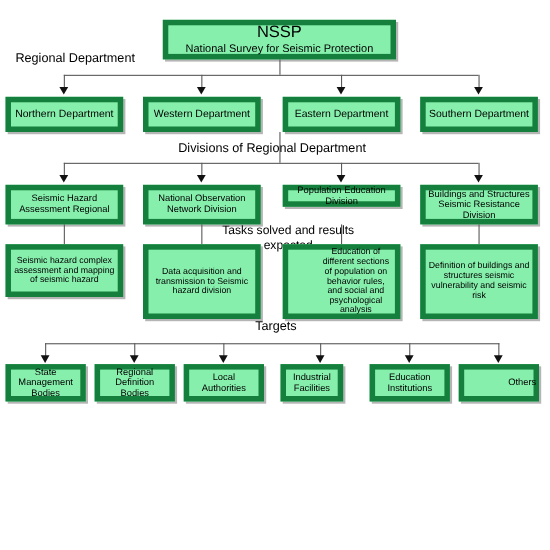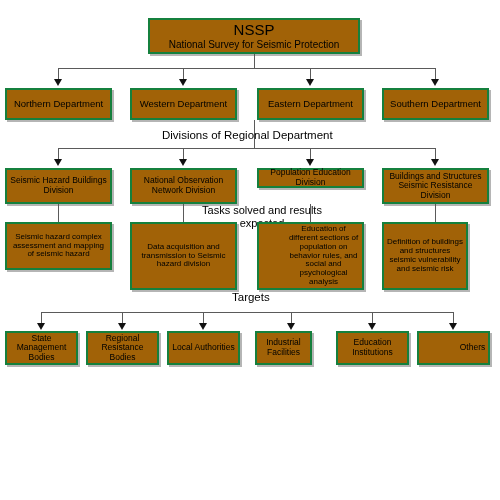--- a/index.html
+++ b/index.html
@@ -15,22 +15,22 @@
     overflow: hidden;
   }
   #diagram {
     position: relative;
     width: 500px;
     height: 500px;
   }
   .box {
     position: absolute;
     box-sizing: border-box;
-    border: 2px solid #15803d;
-    background: #a16207;
+    border: 5px solid #15803d;
+    background: #86efac;
     box-shadow: 2px 2px 0 #b5b5b5;
     display: flex;
     align-items: center;
     justify-content: center;
     text-align: center;
     line-height: 1.12;
     padding: 1px 2px;
   }
   .box .inner {
     width: 100%;
@@ -88,20 +88,21 @@
 
 <div id="diagram">
 
   <div class="box root-box" style="left:148px; top:18px; width:212px; height:36px;">
     <div class="root-title">NSSP</div>
     <div class="root-sub">National Survey for Seismic Protection</div>
   </div>
 
   <div class="vline" style="left:254px; top:54px; height:14px;"></div>
 
+  <div class="lbl" style="left:14px; top:48px;">Regional Department</div>
 
   <div class="hline" style="left:58px; top:68px; width:377px;"></div>
 
   <div class="vline" style="left:58px; top:68px; height:12px;"></div>
   <div class="arrow" style="left:54px; top:79px;"></div>
   <div class="vline" style="left:183px; top:68px; height:12px;"></div>
   <div class="arrow" style="left:179px; top:79px;"></div>
   <div class="vline" style="left:310px; top:68px; height:12px;"></div>
   <div class="arrow" style="left:306px; top:79px;"></div>
   <div class="vline" style="left:435px; top:68px; height:12px;"></div>
@@ -129,21 +130,21 @@
   <div class="vline" style="left:58px; top:148px; height:12px;"></div>
   <div class="arrow" style="left:54px; top:159px;"></div>
   <div class="vline" style="left:183px; top:148px; height:12px;"></div>
   <div class="arrow" style="left:179px; top:159px;"></div>
   <div class="vline" style="left:310px; top:148px; height:12px;"></div>
   <div class="arrow" style="left:306px; top:159px;"></div>
   <div class="vline" style="left:435px; top:148px; height:12px;"></div>
   <div class="arrow" style="left:431px; top:159px;"></div>
 
   <div class="box t85" style="left:5px; top:168px; width:107px; height:36px;">
-    <span class="inner">Seismic Hazard Buildings Division</span>
+    <span class="inner">Seismic Hazard Assessment Regional</span>
   </div>
   <div class="box t85" style="left:130px; top:168px; width:107px; height:36px;">
     <span class="inner">National Observation Network Division</span>
   </div>
   <div class="box t85" style="left:257px; top:168px; width:107px; height:20px;">
     <span class="inner">Population Education Division</span>
   </div>
   <div class="box t85" style="left:382px; top:168px; width:107px; height:36px;">
     <span class="inner">Buildings and Structures Seismic Resistance Division</span>
   </div>
@@ -157,21 +158,21 @@
 
   <div class="box t8" style="left:5px; top:222px; width:107px; height:48px;">
     <span class="inner">Seismic hazard complex assessment and mapping of seismic hazard</span>
   </div>
   <div class="box t8" style="left:130px; top:222px; width:107px; height:68px;">
     <span class="inner">Data acquisition and transmission to Seismic hazard division</span>
   </div>
   <div class="box t8" style="left:257px; top:222px; width:107px; height:68px;padding-left:28px;">
     <span class="inner">Education of different sections of population on behavior rules, and social and psychological analysis</span>
   </div>
-  <div class="box t8" style="left:382px; top:222px; width:86px; height:68px;justify-content:flex-end;">
+  <div class="box t8" style="left:382px; top:222px; width:107px; height:68px;justify-content:flex-end;">
     <span class="inner">Definition of buildings and structures seismic vulnerability and seismic risk</span>
   </div>
 
   <div class="lbl" style="left:232px; top:292px;">Targets</div>
 
   <div class="hline" style="left:41px; top:312px; width:413px;"></div>
 
   <div class="vline" style="left:41px; top:312px; height:12px;"></div>
   <div class="arrow" style="left:37px; top:323px;"></div>
   <div class="vline" style="left:122px; top:312px; height:12px;"></div>
@@ -182,21 +183,21 @@
   <div class="arrow" style="left:287px; top:323px;"></div>
   <div class="vline" style="left:372px; top:312px; height:12px;"></div>
   <div class="arrow" style="left:368px; top:323px;"></div>
   <div class="vline" style="left:453px; top:312px; height:12px;"></div>
   <div class="arrow" style="left:449px; top:323px;"></div>
 
   <div class="box t85" style="left:5px; top:331px; width:73px; height:34px;">
     <span class="inner">State Management Bodies</span>
   </div>
   <div class="box t85" style="left:86px; top:331px; width:73px; height:34px;">
-    <span class="inner">Regional Resistance Bodies</span>
+    <span class="inner">Regional Definition Bodies</span>
   </div>
   <div class="box t85" style="left:167px; top:331px; width:73px; height:34px;">
     <span class="inner">Local Authorities</span>
   </div>
   <div class="box t85" style="left:255px; top:331px; width:57px; height:34px;">
     <span class="inner">Industrial Facilities</span>
   </div>
   <div class="box t85" style="left:336px; top:331px; width:73px; height:34px;">
     <span class="inner">Education Institutions</span>
   </div>

